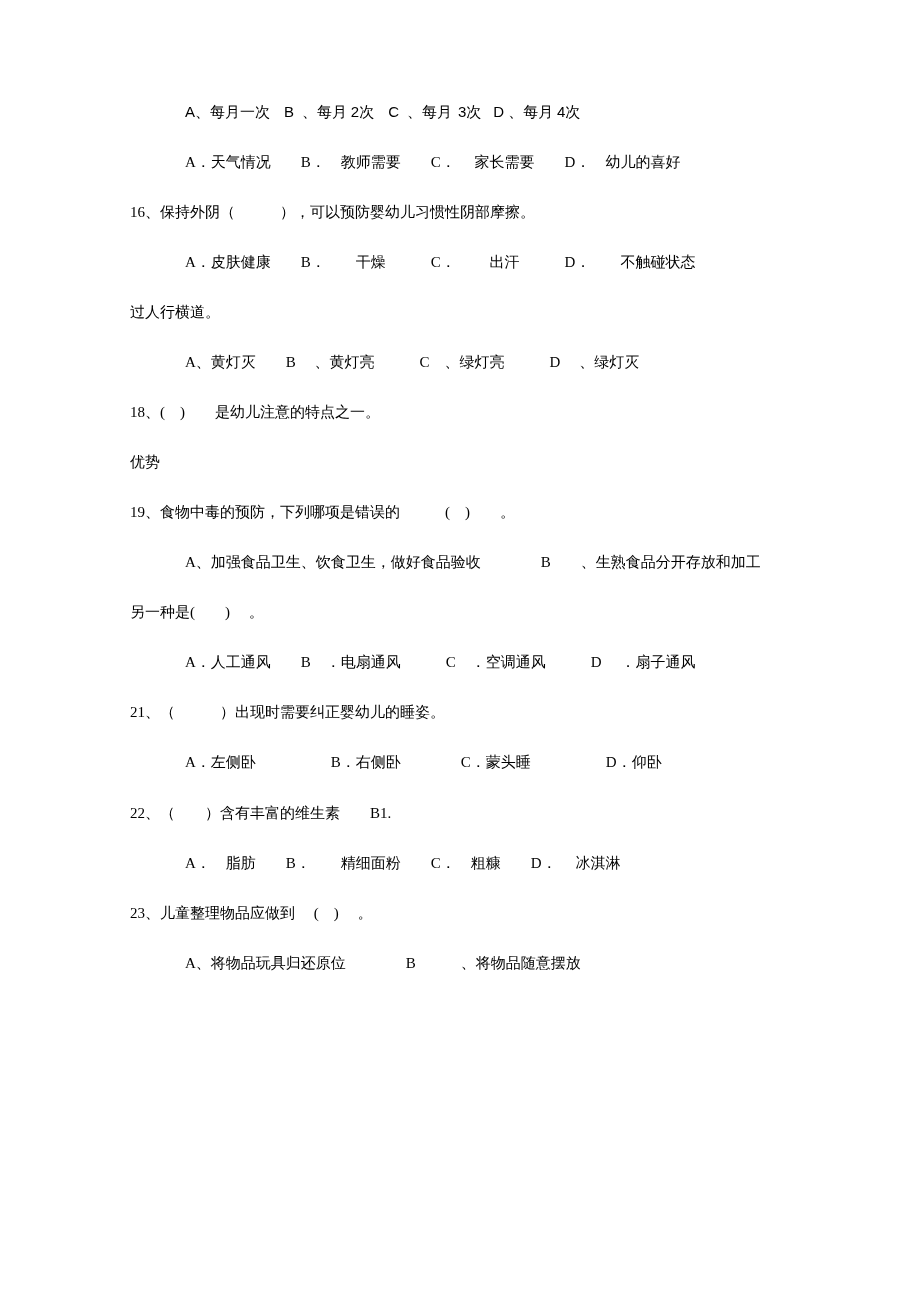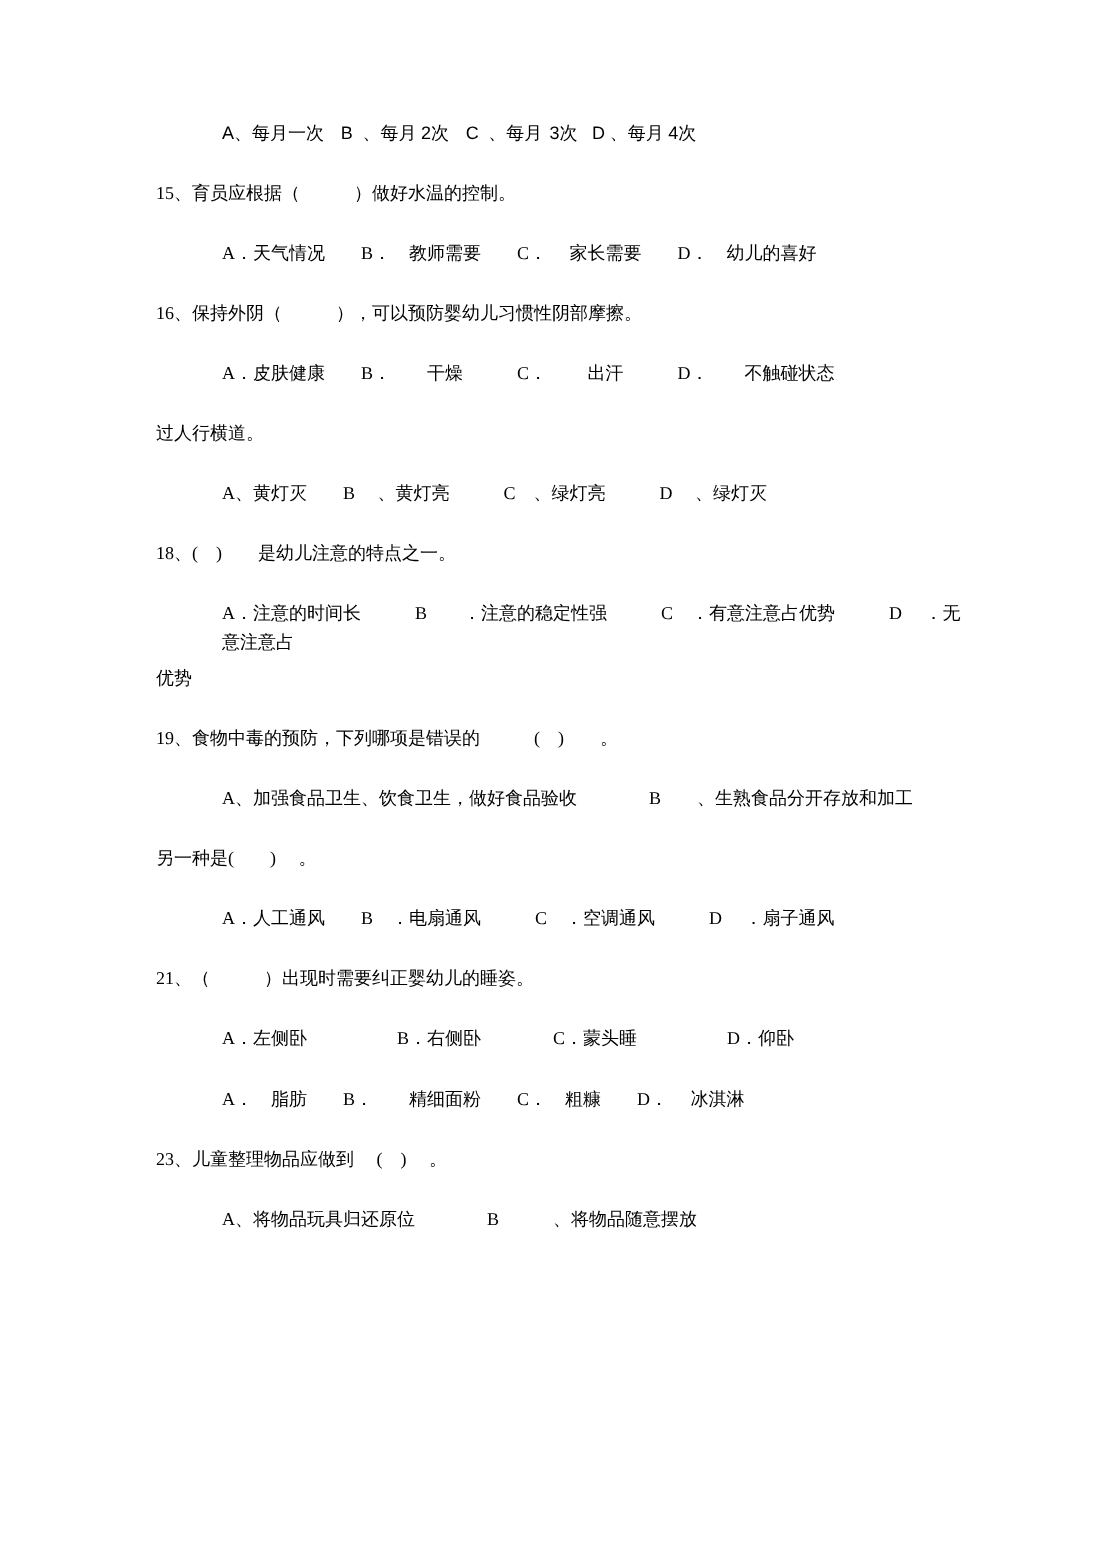--- a/index.html
+++ b/index.html
@@ -36,40 +36,39 @@
 </style>
 </head>
 <body>
 
 <div class="page">
 
   <p class="line indent">
     <span class="lat">A</span>、每月一次<span class="gap" style="width:14px"></span><span class="lat">B</span><span class="gap" style="width:8px"></span>、每月 <span class="lat">2</span>次<span class="gap" style="width:14px"></span><span class="lat">C</span><span class="gap" style="width:8px"></span>、每月<span class="gap" style="width:6px"></span><span class="lat">3</span>次<span class="gap" style="width:12px"></span><span class="lat">D</span><span class="gap" style="width:4px"></span>、每月 <span class="lat">4</span>次
   </p>
 
-  <p class="q">15、育员应根据（　　　）做好水温的控制。</p>
   <p class="line indent">A．天气情况　　B．　教师需要　　C．　 家长需要　　D．　幼儿的喜好</p>
 
   <p class="q">16、保持外阴（　　　），可以预防婴幼儿习惯性阴部摩擦。</p>
   <p class="line indent">A．皮肤健康　　B．　　干燥　　　C．　　 出汗　　　D．　　不触碰状态</p>
 
   <p class="q">过人行横道。</p>
   <p class="line indent">A、黄灯灭　　B　 、黄灯亮　　　C　、绿灯亮　　　D　 、绿灯灭</p>
 
   <p class="q">18、(　)　　是幼儿注意的特点之一。</p>
-  <p class="line indent" style="margin-bottom:6px">A．注意的时间长　　　B　　．注意的稳定性强　　　C　．有意注意占优势　　　D　 ．无意注意占</p>
   <p class="q">优势</p>
 
   <p class="q">19、食物中毒的预防，下列哪项是错误的　　　(　)　　。</p>
   <p class="line indent">A、加强食品卫生、饮食卫生，做好食品验收　　　　B　　、生熟食品分开存放和加工</p>
 
   <p class="q">另一种是(　　)　 。</p>
   <p class="line indent">A．人工通风　　B　．电扇通风　　　C　．空调通风　　　D　 ．扇子通风</p>
 
   <p class="q">21、（　　　）出现时需要纠正婴幼儿的睡姿。</p>
   <p class="line indent" style="margin-bottom:27px">A．左侧卧　　　　　B．右侧卧　　　　C．蒙头睡　　　　　D．仰卧</p>
 
+  <p class="q">22、（　　）含有丰富的维生素　　B1.</p>
   <p class="line indent">A．　脂肪　　B．　　精细面粉　　C．　粗糠　　D．　 冰淇淋</p>
 
   <p class="q">23、儿童整理物品应做到　  (　)　 。</p>
   <p class="line indent">A、将物品玩具归还原位　　　　B　　　、将物品随意摆放</p>
 
 </div>
 
 </body></html>

